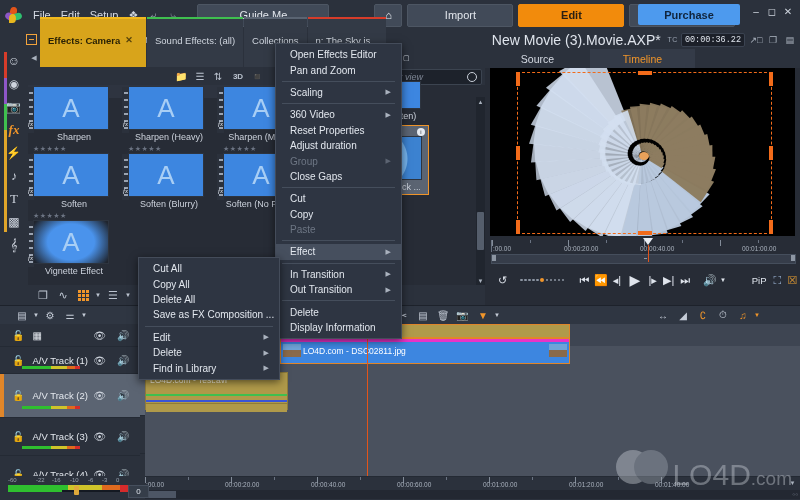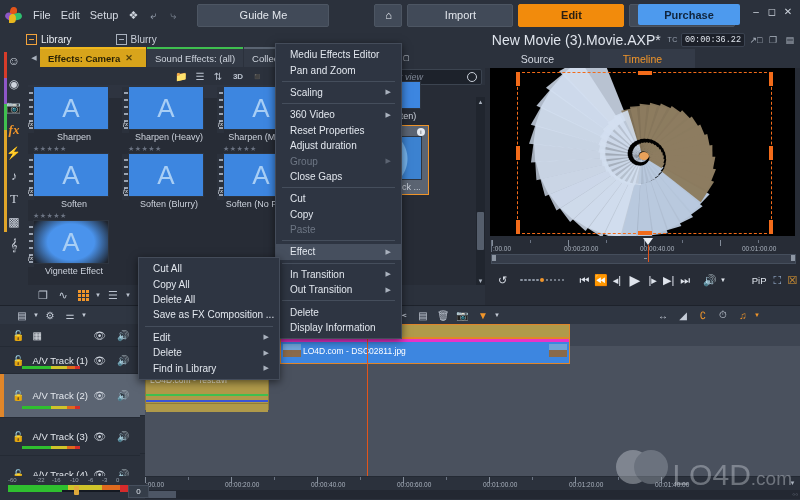--- a/index.html
+++ b/index.html
@@ -51,21 +51,21 @@
   
   .rail{position:absolute;left:0;top:49px;width:28px;height:256px;background:#2b313c;}
   .rail-strip{position:absolute;left:4px;top:3px;width:3px;height:180px;}
   .rail-icon{width:28px;height:23px;display:flex;align-items:center;justify-content:center;font-size:12px;color:#cdd3dd;}
   .rail-icon.act{color:#f0952a;}
 
   
   .libpanel{position:absolute;left:28px;top:49px;width:457px;height:256px;background:#2b313c;}
   .lib-tabbar{position:absolute;left:0;top:0;width:457px;height:18px;display:flex;align-items:flex-end;}
   .arrowbox{width:12px;height:18px;display:flex;align-items:center;justify-content:center;color:#aab2be;font-size:7px;}
-  .ltab{height:16px;display:flex;align-items:center;padding:1px 8px;font-size:9.5px;color:#cfd5de;background:#333a46;
+  .ltab{height:16px;display:flex;align-items:flex-start;padding:16px 8px;font-size:9.5px;color:#cfd5de;background:#333a46;
         border-top:2px solid #5a6472;margin-right:1px;white-space:nowrap;}
   .ltab.gold{background:#d8a41b;color:#2a2205;border-top-color:#f0b81e;font-weight:bold;}
   .ltab .x{margin-left:5px;font-size:9px;opacity:.75;}
 
   .lib-toolbar{position:absolute;left:0;top:18px;width:457px;height:18px;background:#2b313c;display:flex;align-items:center;}
   .lt-ico{width:18px;height:18px;display:flex;align-items:center;justify-content:center;color:#bcc4d0;font-size:10px;}
   .searchbox{position:absolute;right:3px;top:2px;width:108px;height:14px;background:#1d222b;border:1px solid #3c4450;border-radius:2px;
              display:flex;align-items:center;padding:0 4px;font-size:9px;color:#7f8796;font-style:italic;}
   .searchbox .dot{margin-left:auto;width:8px;height:8px;border:1.4px solid #c9cfd9;border-radius:50%;}
 
@@ -785,21 +785,21 @@
       <div class="clip" style="left:135px;top:0px;width:290px;height:14px;background:#b09a4a;"></div>
 
       <div class="clip" style="left:135px;top:14px;width:290px;height:26px;background:#3d86e0;">
         <div style="position:absolute;left:0;top:0;width:100%;height:3px;background:#e933c7;"></div>
         <div class="clip-thumb" style="left:2px;top:5px;"></div>
         <div class="clip-thumb" style="right:2px;top:5px;"></div>
         <div class="clip-title" style="top:7px;">LO4D.com - DSC02811.jpg</div>
       </div>
 
       <div style="position:absolute;left:0;top:44px;width:655px;height:40px;background:#4a515e;"></div>
-      <div class="clip" style="left:0px;top:48px;width:124px;height:38px;background:#b09a4a;border:1px solid #8f7c3a;">
+      <div class="clip" style="left:0px;top:48px;width:143px;height:38px;background:#b09a4a;border:1px solid #8f7c3a;">
         <div class="clip-title" style="left:4px;top:2px;color:#f4efdc;">LO4D.com - Test.avi</div>
         <div style="position:absolute;left:0;top:21px;width:100%;height:2px;background:#3fbf4f;"></div>
         <div style="position:absolute;left:0;top:27px;width:100%;height:2px;background:#3a55d8;"></div>
         <div style="position:absolute;left:0;top:30px;width:100%;height:8px;background:#b09a4a;border-top:1px solid #8f7c3a;"></div>
       </div>
 
       <div class="playhead" style="left:222px;">
         <span class="ph-tri"></span>
       </div>
     </div>
@@ -844,21 +844,21 @@
       </div>
       <div class="mbar"></div>
       <div class="mfade">
         <i style="position:absolute;left:12px;top:-4px;width:5px;height:9px;background:#e0a93a;border-radius:1px;display:block;"></i>
       </div>
       <div style="position:absolute;left:128px;top:9px;width:19px;height:11px;background:#353d49;border:1px solid #464f5d;font-size:8px;color:#dfe4ec;display:flex;align-items:center;justify-content:center;">0</div>
     </div>
   </div>
 
   <div class="ctx" style="left:275px;top:43px;width:125px;">
-    <div class="ctx-item">Mediu Effects Editor</div>
+    <div class="ctx-item">Open Effects Editor</div>
     <div class="ctx-item">Pan and Zoom</div>
     <div class="ctx-sep"></div>
     <div class="ctx-item">
         <span>Scaling</span>
         <span class="ar">▶</span>
       </div>
     <div class="ctx-sep"></div>
     <div class="ctx-item">
         <span>360 Video</span>
         <span class="ar">▶</span>

